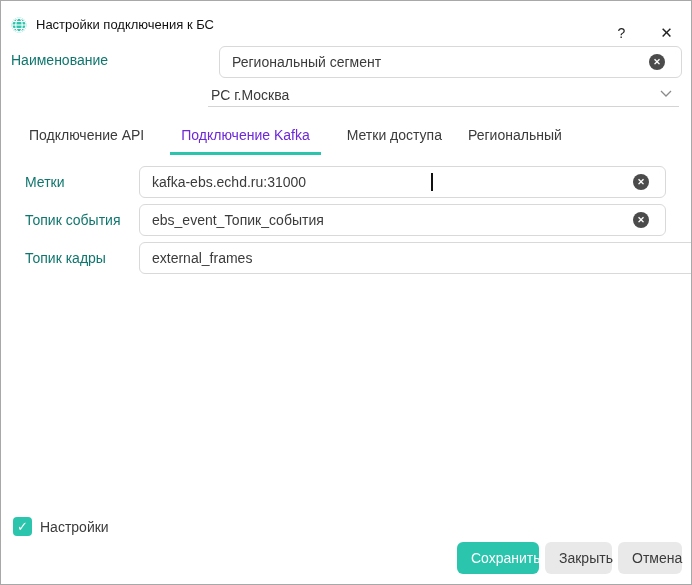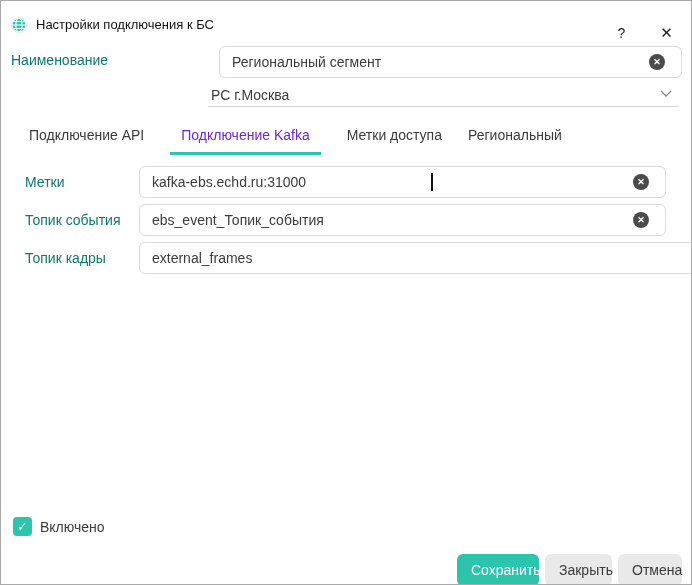--- a/index.html
+++ b/index.html
@@ -157,21 +157,20 @@
   .btn {
     position: absolute;
     top: 541px;
     height: 32px;
     border: none;
     border-radius: 6px;
     font-size: 14px;
     font-family: "Liberation Sans", sans-serif;
     cursor: pointer;
     padding: 0 14px;
-    margin-top: 12px;
   }
   .btn-save   { left: 456px; width: 82px; background: #2bc5ad; color: #ffffff; }
   .btn-close  { left: 544px; width: 67px; background: #e9e9e9; color: #3b3b3b; }
   .btn-cancel { left: 617px; width: 64px; background: #e9e9e9; color: #3b3b3b; }
 </style>
 </head>
 <body>
 
 <div class="window">
 
@@ -225,20 +224,20 @@
   </div>
 
   <span class="lbl" style="left:24px; top:249px;">Топик кадры</span>
   <div class="input-wrap" style="left:130px; top:241px; width:628px;">
     <input type="text" value="external_frames" style="">
     <span class="clear-btn">✕</span>
   </div>
 
   <div class="checkbox-row">
     <span class="checkbox">✓</span>
-    <span class="checkbox-label">Включено</span>
+    <span class="checkbox-label">Настройки</span>
   </div>
 
   <button class="btn btn-save">Сохранить</button>
   <button class="btn btn-close">Закрыть</button>
   <button class="btn btn-cancel">Отмена</button>
 
 </div>
 
 </body></html>

